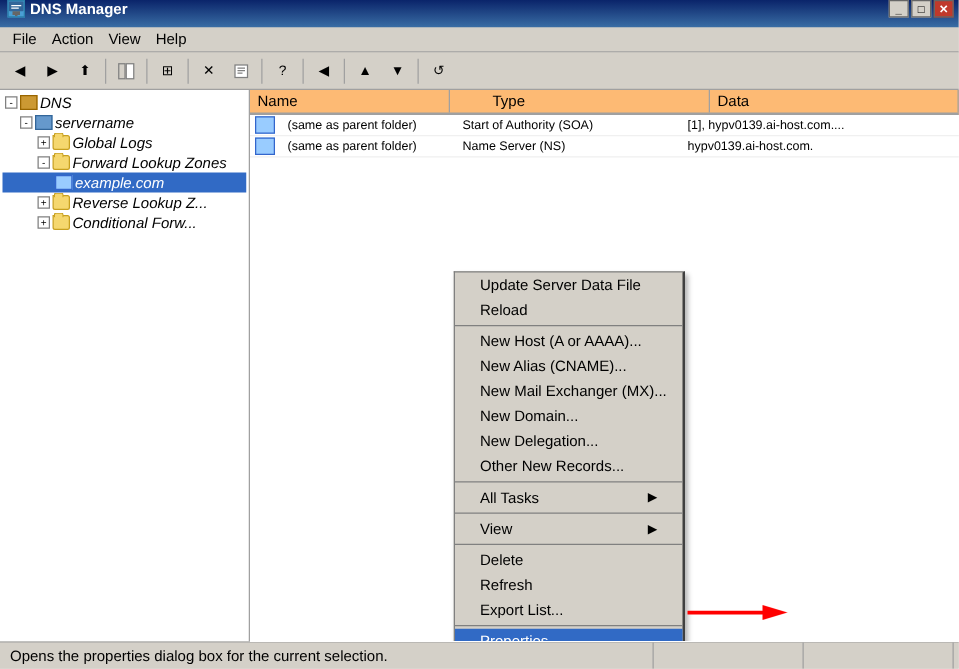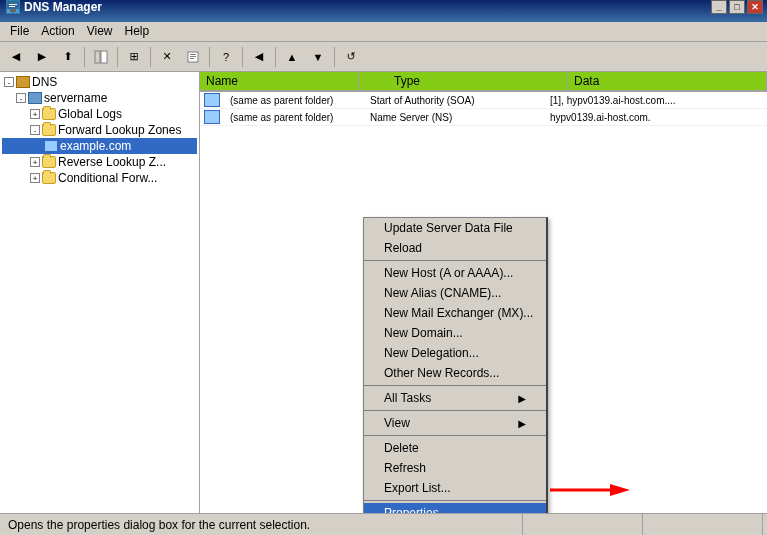--- a/index.html
+++ b/index.html
@@ -186,21 +186,21 @@
 
     
     .list-panel {
       flex: 1;
       background: white;
       overflow: auto;
       position: relative;
     }
     .list-header {
       display: flex;
-      background: #84cc16;
+      background: #fdba74;
       border-bottom: 2px solid #a0a0a0;
       position: sticky;
       top: 0;
       justify-content: space-between;
     }
     .list-col-header {
       padding: 2px 6px;
       font-size: 12px;
       border-right: 1px solid #a0a0a0;
       cursor: pointer;
@@ -293,20 +293,21 @@
       align-items: center;
     }
     .status-pane {
       width: 120px;
       height: 100%;
       border-right: 1px solid #a0a0a0;
     }
 
     .tree-label {
       font-size: 12px;
+      font-style: italic;
     }
   </style>
 </head>
 <body>
 
 <div class="title-bar">
   <div class="title-bar-left">
     <div class="title-icon">
       <svg width="12" height="12" viewBox="0 0 12 12">
         <rect width="12" height="8" fill="#336699" rx="1"></rect>

